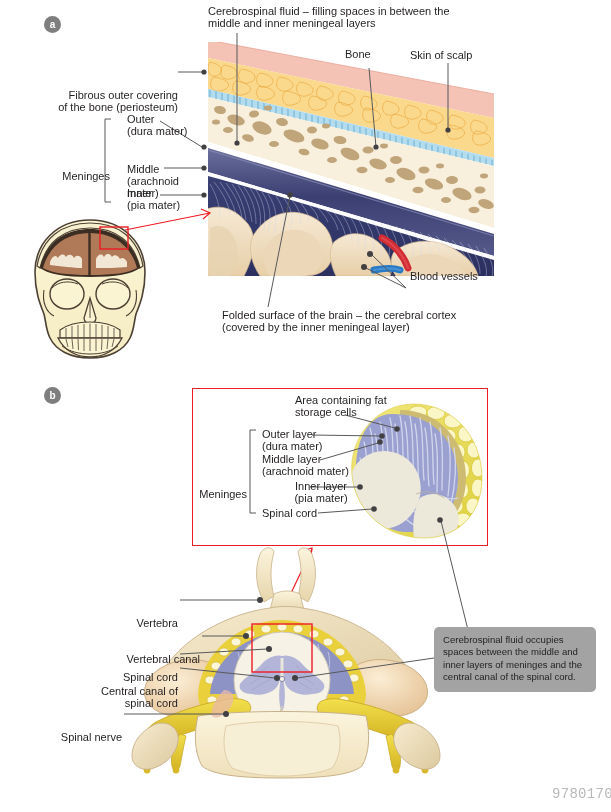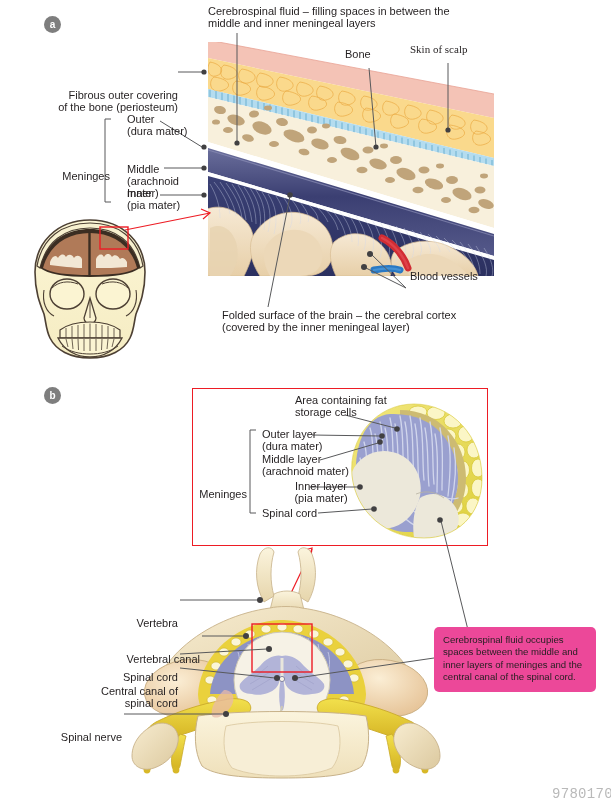--- a/index.html
+++ b/index.html
@@ -18,21 +18,21 @@
   }
   .lbl{
     font-size:11px;line-height:11.8px;color:#231f20;
     white-space:pre-line;
   }
   .lbl.r{text-align:right;margin-top:24px;}
   .lbl.c{}
   .lbl.l{text-align:left;}
   svg{display:block;overflow:visible;}
   .callout{
-    background:#ec4899;border-radius:5px;
+    background:#a3a3a3;border-radius:5px;
     padding:7px 9px 8px 9px;
     font-size:9.6px;line-height:12.4px;color:#231f20;
     box-sizing:border-box;
   }
   .watermark{
     font-size:14px;color:#b9b9b9;letter-spacing:.3px;
     font-family:Liberation Mono, monospace;
   }
   .insetbox{
     border:1.4px solid #ed1c24;background:#ffffff;box-sizing:border-box;
@@ -303,21 +303,21 @@
   <circle class="dot" cx="290" cy="195" r="2.8"></circle>
 
   <line class="redline" x1="125" y1="230" x2="210" y2="213"></line>
   <path class="redline" d="M201,209 L210,213 L203,219"></path>
 </svg>
 </div>
 
 <div class="abs lbl l" style="left:208px;top:6px;width:260px;">Cerebrospinal fluid – filling spaces in between the
 middle and inner meningeal layers</div>
 <div class="abs lbl c" style="left:345px;top:49px;width:50px;">Bone</div>
-<div class="abs lbl c" style="left:410px;top:44px;width:80px;font-family:Liberation Serif, serif;">Skin of scalp</div>
+<div class="abs lbl c" style="left:410px;top:50px;width:80px;">Skin of scalp</div>
 <div class="abs lbl r" style="left:38px;top:66px;width:140px;">Fibrous outer covering
 of the bone (periosteum)</div>
 <div class="abs lbl r" style="left:48px;top:147px;width:62px;">Meninges</div>
 <div class="abs lbl l" style="left:127px;top:114px;width:72px;">Outer
 (dura mater)</div>
 <div class="abs lbl l" style="left:127px;top:164px;width:72px;">Middle
 (arachnoid
 mater)</div>
 <div class="abs lbl l" style="left:127px;top:188px;width:72px;">Inner
 (pia mater)</div>

